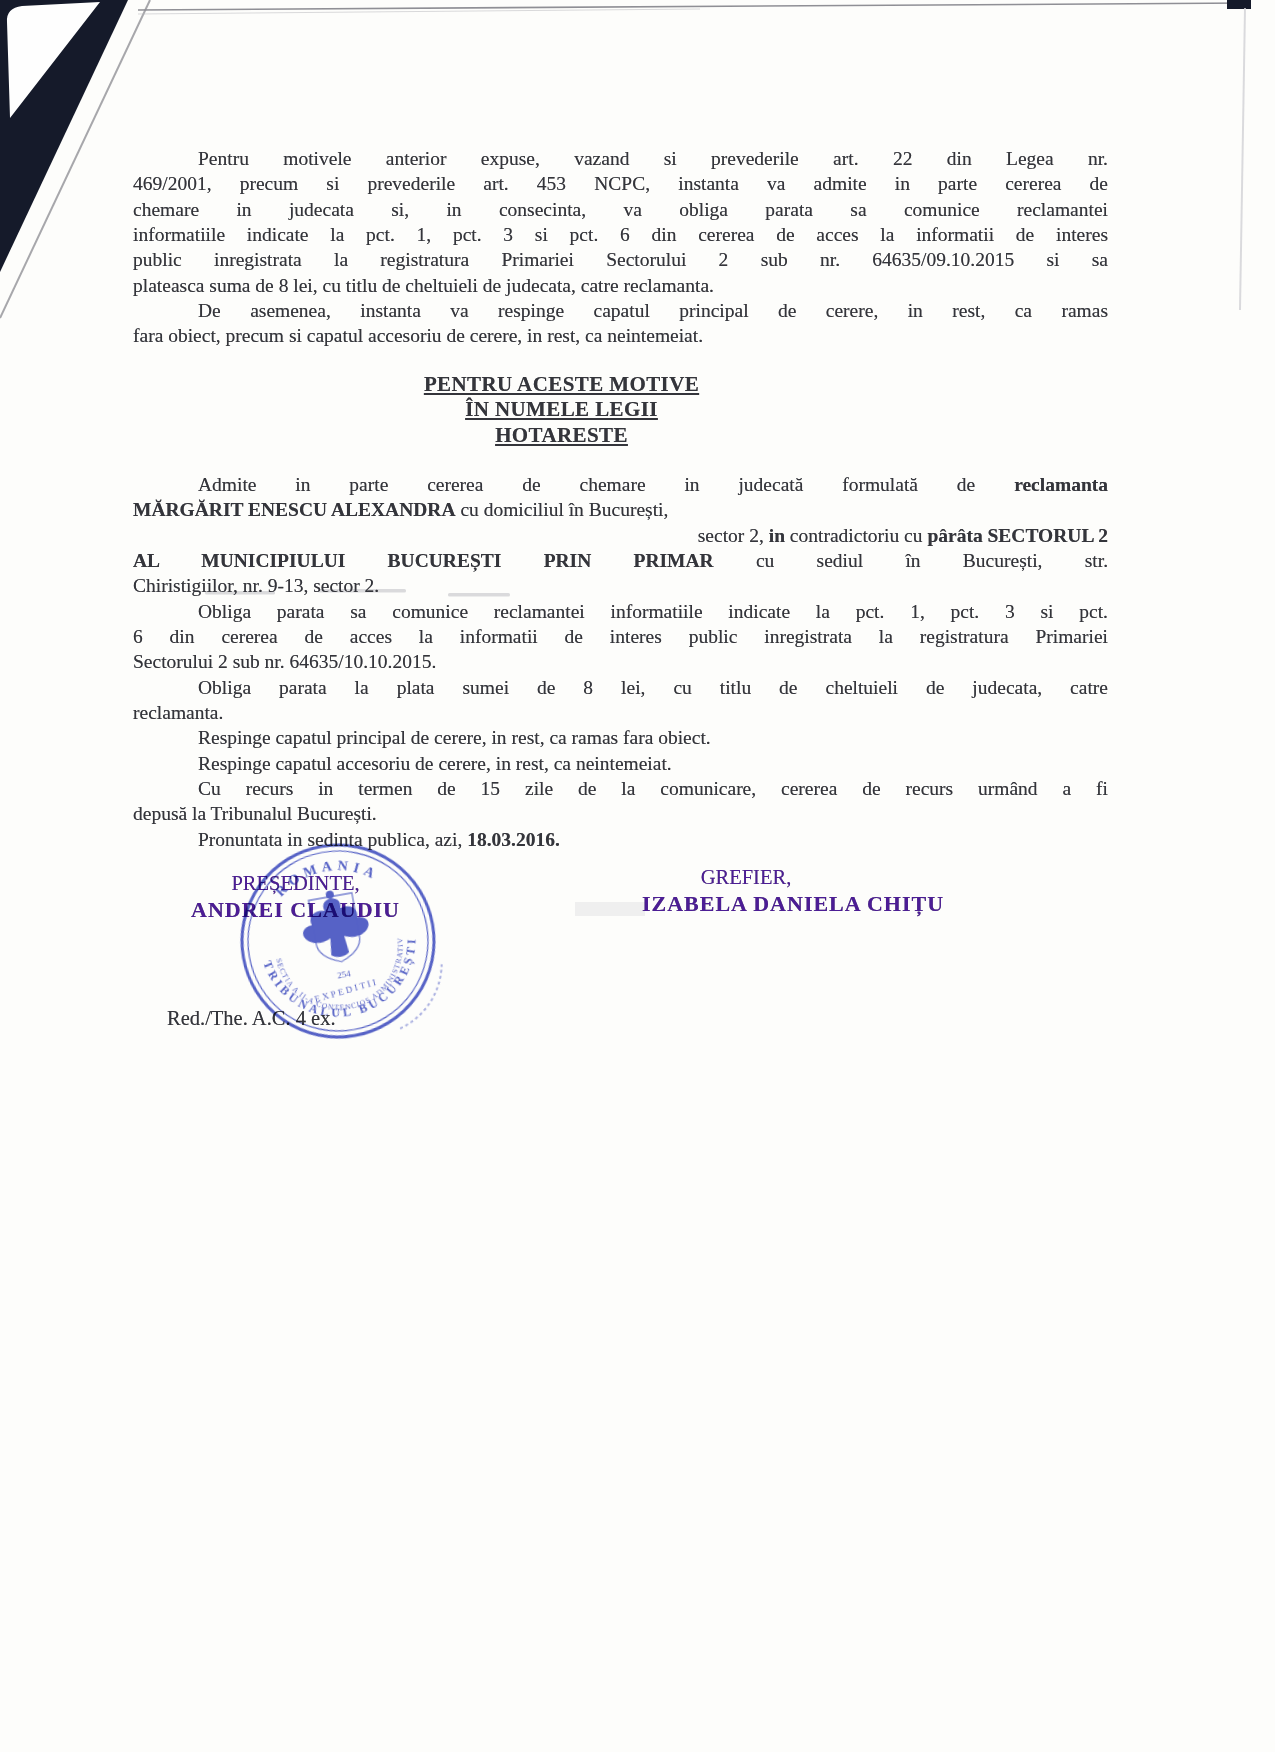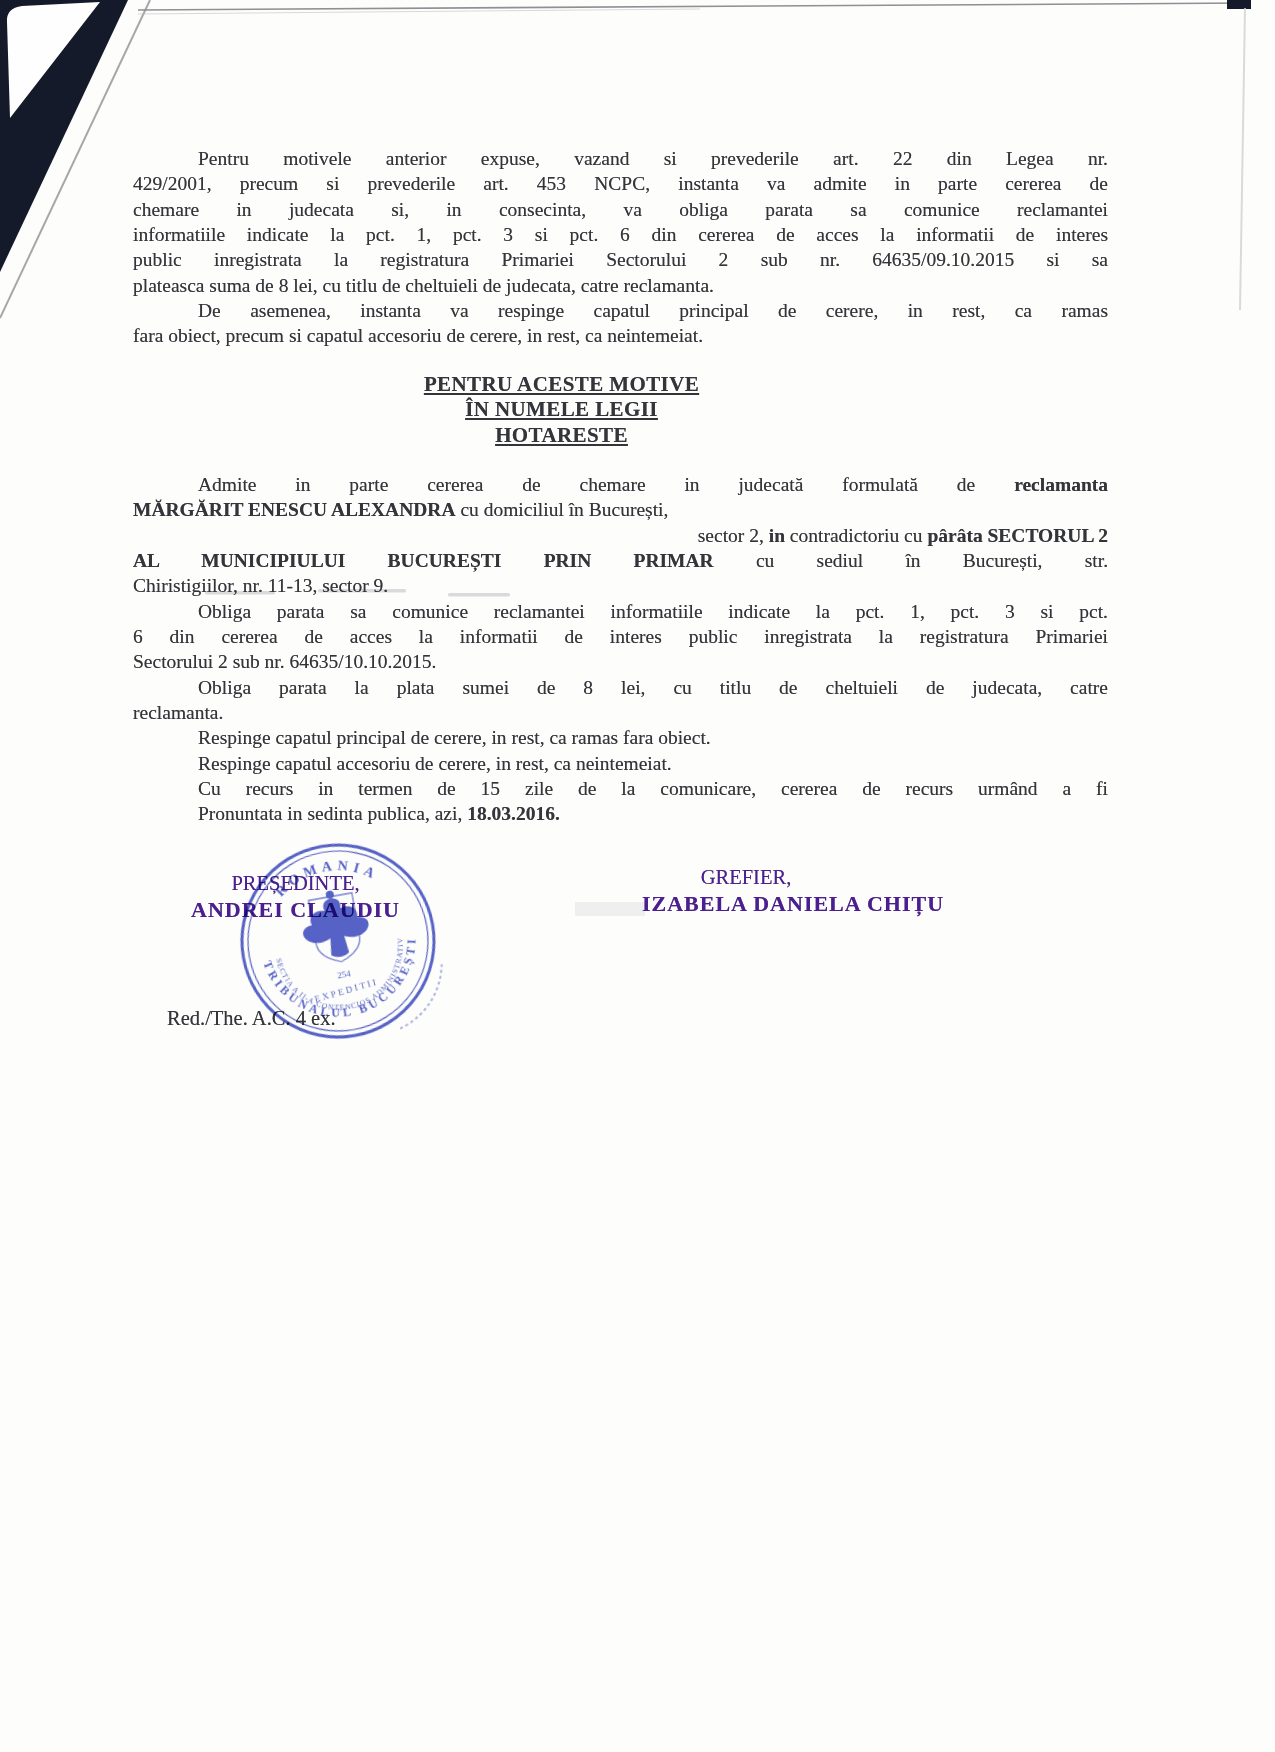--- a/index.html
+++ b/index.html
@@ -54,49 +54,50 @@
     <g fill="#b9b9be" opacity=".5">
       <rect x="205" y="591" width="70" height="3.5" rx="1.5"></rect>
       <rect x="318" y="589" width="88" height="3.5" rx="1.5"></rect>
       <rect x="448" y="593" width="62" height="3.5" rx="1.5"></rect>
     </g>
     <rect x="575" y="902" width="70" height="14" fill="#dededf" opacity=".45"></rect>
   </svg>
 
   <div class="lines" id="intro-block">
       <div class="line j i">Pentru motivele anterior expuse, vazand si prevederile art. 22 din Legea nr.</div>
-      <div class="line j">429/2001, precum si prevederile art. 453 NCPC, instanta va admite in parte cererea de</div>
+      <div class="line j">469/2001, precum si prevederile art. 453 NCPC, instanta va admite in parte cererea de</div>
       <div class="line j">chemare in judecata si, in consecinta, va obliga parata sa comunice reclamantei</div>
       <div class="line j">informatiile indicate la pct. 1, pct. 3 si pct. 6 din cererea de acces la informatii de interes</div>
       <div class="line j">public inregistrata la registratura Primariei Sectorului 2 sub nr. 64635/09.10.2015 si sa</div>
       <div class="line ">plateasca suma de 8 lei, cu titlu de cheltuieli de judecata, catre reclamanta.</div>
       <div class="line j i">De asemenea, instanta va respinge capatul principal de cerere, in rest, ca ramas</div>
       <div class="line ">fara obiect, precum si capatul accesoriu de cerere, in rest, ca neintemeiat.</div>
     </div>
 
   <div class="lines heading" id="heading-block">
       <div class="line ">PENTRU ACESTE MOTIVE</div>
       <div class="line ">ÎN NUMELE LEGII</div>
       <div class="line ">HOTARESTE</div>
     </div>
 
   <div class="lines" id="ruling-block">
       <div class="line j i">Admite in parte cererea de chemare in judecată formulată de <strong>reclamanta</strong></div>
       <div class="line "><strong>MĂRGĂRIT ENESCU ALEXANDRA</strong> cu domiciliul în București,</div>
       <div class="line r">sector 2, <strong>in</strong> contradictoriu cu <strong>pârâta SECTORUL 2</strong></div>
       <div class="line j"><strong>AL MUNICIPIULUI BUCUREȘTI PRIN PRIMAR</strong> cu sediul în București, str.</div>
-      <div class="line ">Chiristigiilor, nr. 11-13, sector 9.</div>
+      <div class="line ">Chiristigiilor, nr. 9-13, sector 2.</div>
       <div class="line j i">Obliga parata sa comunice reclamantei informatiile indicate la pct. 1, pct. 3 si pct.</div>
       <div class="line j">6 din cererea de acces la informatii de interes public inregistrata la registratura Primariei</div>
       <div class="line ">Sectorului 2 sub nr. 64635/10.10.2015.</div>
       <div class="line j i">Obliga parata la plata sumei de 8 lei, cu titlu de cheltuieli de judecata, catre</div>
       <div class="line ">reclamanta.</div>
       <div class="line i">Respinge capatul principal de cerere, in rest, ca ramas fara obiect.</div>
       <div class="line i">Respinge capatul accesoriu de cerere, in rest, ca neintemeiat.</div>
       <div class="line j i">Cu recurs in termen de 15 zile de la comunicare, cererea de recurs urmând a fi</div>
+      <div class="line ">depusă la Tribunalul București.</div>
       <div class="line i">Pronuntata in sedinta publica, azi, <strong>18.03.2016.</strong></div>
     </div>
 
   <div class="sig" id="sig-left">
     <div class="role">PREȘEDINTE,</div>
     <div class="name">ANDREI CLAUDIU</div>
   </div>
   <div class="sig" id="sig-right">
     <div class="role">GREFIER,</div>
     <div class="name">IZABELA DANIELA CHIȚU</div>

